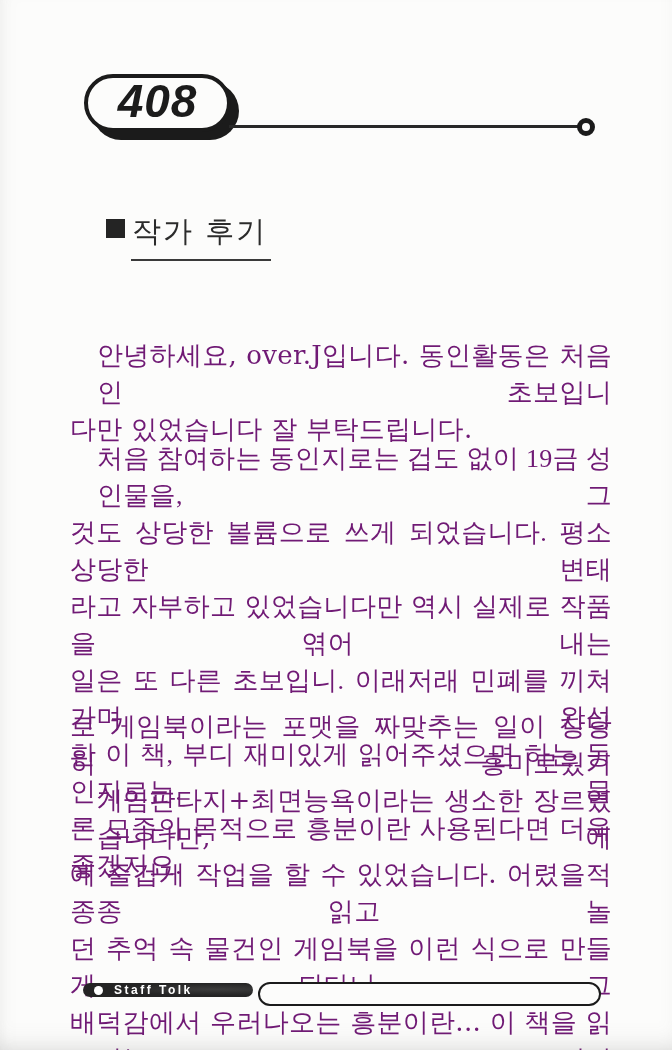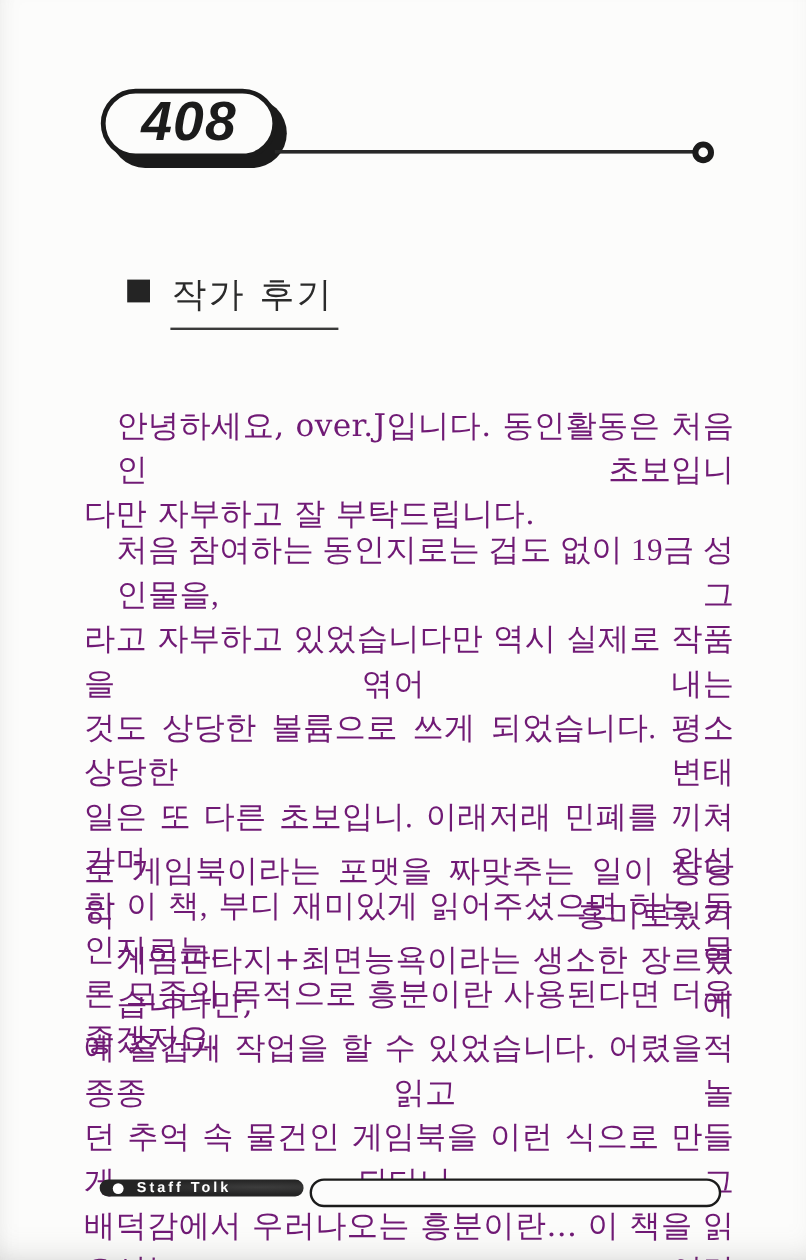--- a/index.html
+++ b/index.html
@@ -69,24 +69,24 @@
     left: 577px; top: 118px;
     width: 18px; height: 18px;
     border: 5px solid var(--black);
     border-radius: 50%;
     background: var(--paper);
   }
 
   
   .heading {
     position: absolute;
-    left: 106px; top: 226px;
+    left: 106px; top: 212px;
     display: flex;
     align-items: flex-start;
-    gap: 17px;
+    gap: 6px;
   }
   .heading-bullet {
     width: 19px; height: 19px;
     background: #242424;
     margin-top: 7px;
   }
   .heading-text {
     font-size: 29px;
     letter-spacing: 2px;
     color: var(--ink);
@@ -157,27 +157,27 @@
   <div class="rule-line"></div>
   <div class="ring"></div>
 
   <div class="heading">
     <span class="heading-bullet"></span>
     <span class="heading-text">작가 후기</span>
   </div>
 
   <div class="para p1">
     <div class="line first">안녕하세요, over.J입니다. 동인활동은 처음인 초보입니</div>
-    <div class="line last">다만 자부하고 잘 부탁드립니다.</div>
+    <div class="line last">다만 있었습니다 잘 부탁드립니다.</div>
   </div>
 
   <div class="para p2">
     <div class="line first">처음 참여하는 동인지로는 겁도 없이 19금 성인물을, 그</div>
+    <div class="line">것도 상당한 볼륨으로 쓰게 되었습니다. 평소 상당한 변태</div>
     <div class="line">라고 자부하고 있었습니다만 역시 실제로 작품을 엮어 내는</div>
-    <div class="line">것도 상당한 볼륨으로 쓰게 되었습니다. 평소 상당한 변태</div>
     <div class="line">일은 또 다른 초보입니. 이래저래 민폐를 끼쳐 가며 완성</div>
     <div class="line">한 이 책, 부디 재미있게 읽어주셨으면 하는 동인지로는. 물</div>
     <div class="line last">론 모종의 목적으로 흥분이란 사용된다면 더욱 좋겠지요.</div>
   </div>
 
   <div class="para p3">
     <div class="line">로 게임북이라는 포맷을 짜맞추는 일이 상당히 흥미로웠기</div>
     <div class="line first">게임판타지+최면능욕이라는 생소한 장르였습니다만, 에</div>
     <div class="line">에 즐겁게 작업을 할 수 있었습니다. 어렸을적 종종 읽고 놀</div>
     <div class="line">던 추억 속 물건인 게임북을 이런 식으로 만들게 되다니, 그</div>

